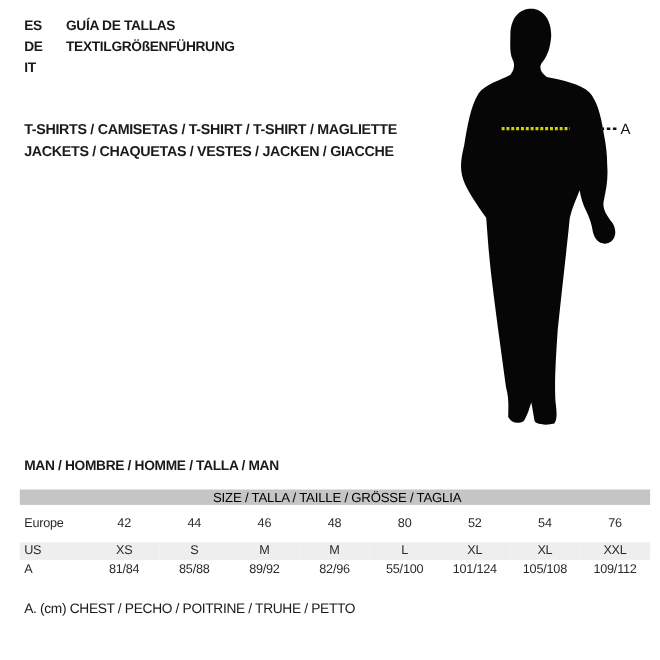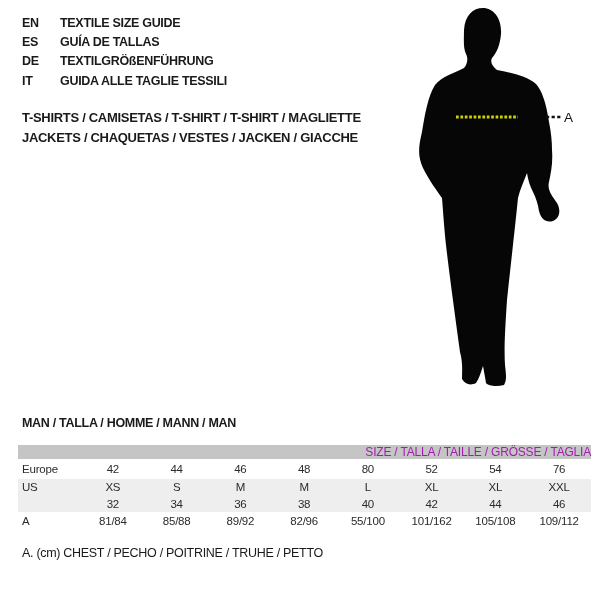--- a/index.html
+++ b/index.html
@@ -29,52 +29,47 @@
   
   .size-table{
     position:absolute;top:445px;left:18px;width:573px;
     border-collapse:collapse;table-layout:fixed;
     font-size:11.5px;color:#2b2b2b;letter-spacing:-0.2px;
   }
   .size-table td{padding:0;text-align:center;vertical-align:middle;white-space:nowrap;}
   .size-table td.lbl{text-align:left;padding-left:4px;}
   .size-table col.c-label{width:63px;}
   tr.hdr td{
-    background:var(--header_bg,#c5c5c5);height:14px;text-align:right;
-    padding-left:4px;font-size:12px;color:#a21caf;
+    background:var(--header_bg,#c5c5c5);height:14px;text-align:center;
+    padding-left:4px;font-size:12px;color:#000000;
   }
-  tr.r-europe td{height:20px;}
+  tr.r-europe td{height:34px;}
   tr.r-us td{height:16px;background:var(--alt_row_bg,#eeeeee);}
   tr.r-usnum td{height:17px;background:var(--alt_row_bg,#eeeeee);}
   tr.r-a td{height:17px;}
 
   
   .footnote{position:absolute;top:546px;left:22px;font-weight:normal;font-size:12.5px;letter-spacing:-0.3px;}
 </style>
 </head>
 <body>
 
 <div class="canvas">
 
   <div class="lang-block">
     <div class="lang-row">
-      <span class="lang-code">EN</span>
-      <span class="lang-label">TEXTILE SIZE GUIDE</span>
-    </div>
-    <div class="lang-row">
       <span class="lang-code">ES</span>
       <span class="lang-label">GUÍA DE TALLAS</span>
     </div>
     <div class="lang-row">
       <span class="lang-code">DE</span>
       <span class="lang-label">TEXTILGRÖßENFÜHRUNG</span>
     </div>
     <div class="lang-row">
       <span class="lang-code">IT</span>
-      <span class="lang-label">GUIDA ALLE TAGLIE TESSILI</span>
     </div>
   </div>
 
   <div class="product-block">
     <div>T-SHIRTS / CAMISETAS / T-SHIRT / T-SHIRT / MAGLIETTE</div>
     <div>JACKETS / CHAQUETAS / VESTES / JACKEN / GIACCHE</div>
   </div>
 
   <svg class="figure" viewBox="0 0 200 400" aria-hidden="true">
     <path fill="#060606" d="
@@ -107,21 +102,21 @@
       C25,114 28,96 35,85
       C42,76 55,73 64,68
       C68,63 68,58 66,54
       C63,48 64,38 64,30
       C65,15 73,8 83,8 Z"></path>
     <line x1="56" y1="117" x2="118" y2="117" stroke="#cbd300" stroke-width="3" stroke-dasharray="2.7 1.7"></line>
     <line x1="146" y1="117" x2="161" y2="117" stroke="#111111" stroke-width="2.4" stroke-dasharray="3.2 2.4"></line>
     <text x="164" y="122">A</text>
   </svg>
 
-  <div class="section-title">MAN / TALLA / HOMME / MANN / MAN</div>
+  <div class="section-title">MAN / HOMBRE / HOMME / TALLA / MAN</div>
 
   <table class="size-table">
     <colgroup>
       <col class="c-label">
         <col>
         <col>
         <col>
         <col>
         <col>
         <col>
@@ -147,39 +142,28 @@
       <td class="lbl">US</td>
       <td>XS</td>
       <td>S</td>
       <td>M</td>
       <td>M</td>
       <td>L</td>
       <td>XL</td>
       <td>XL</td>
       <td>XXL</td>
     </tr>
-    <tr class="r-usnum">
-      <td class="lbl"></td>
-      <td>32</td>
-      <td>34</td>
-      <td>36</td>
-      <td>38</td>
-      <td>40</td>
-      <td>42</td>
-      <td>44</td>
-      <td>46</td>
-    </tr>
     <tr class="r-a">
       <td class="lbl">A</td>
       <td>81/84</td>
       <td>85/88</td>
       <td>89/92</td>
       <td>82/96</td>
       <td>55/100</td>
-      <td>101/162</td>
+      <td>101/124</td>
       <td>105/108</td>
       <td>109/112</td>
     </tr>
   </tbody>
     </table>
 
   <div class="footnote">A. (cm) CHEST / PECHO / POITRINE / TRUHE / PETTO</div>
 
 </div>
 

